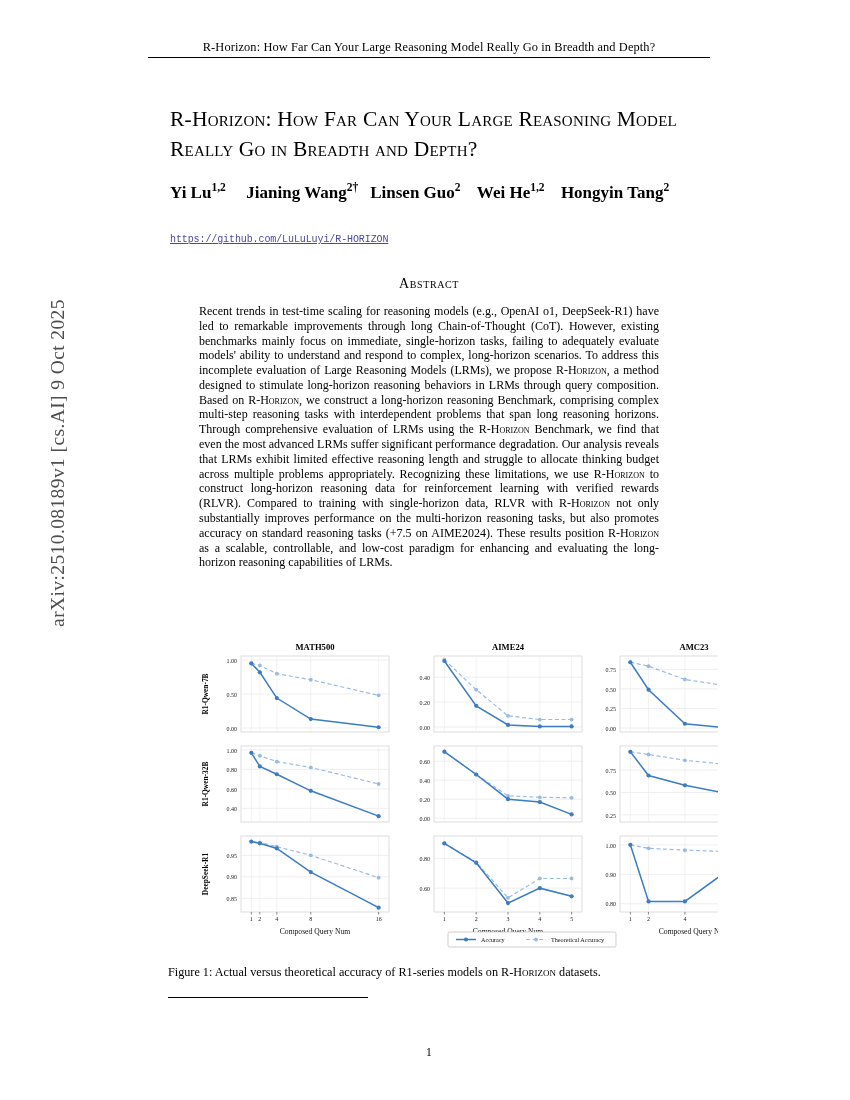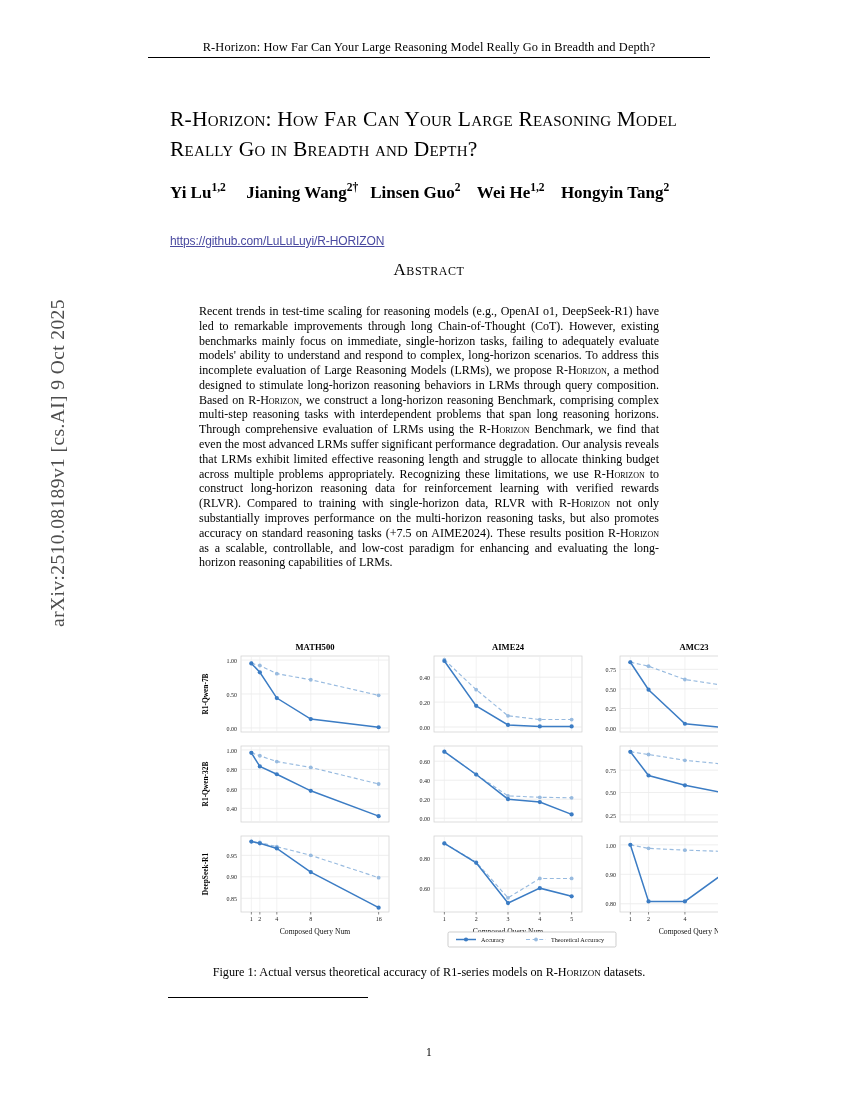--- a/index.html
+++ b/index.html
@@ -63,50 +63,50 @@
   .authors .sp{ display:inline-block; width:12px; }
   .affil{
     position:absolute; left:22px; top:220px; width:540px;
     font-size:12px;
     font-weight:normal;
     line-height:15px;
   }
   .affil .sp{ display:inline-block; width:6px; }
   .url{
     position:absolute; left:22px; top:234px;
-    font-family:Liberation Sans, sans-serif;
-    font-size:12px;
+    font-family:Liberation Mono, monospace;
+    font-size:10px;
     color:#4a4aa0;
     letter-spacing:-0.1px;
   }
   sup{ font-size:0.68em; vertical-align:super; line-height:0; }
 
   .abs-head{
-    position:absolute; left:0; top:260px; width:562px;
+    position:absolute; left:0; top:276px; width:562px;
     text-align:center;
-    font-size:17px;
+    font-size:14px;
     font-variant:small-caps;
     letter-spacing:0.6px;
   }
   .abstract{
     position:absolute; left:51px; top:304px; width:460px;
     font-size:12px;
     line-height:14.78px;
     text-align:justify;
     text-justify:inter-word;
   }
   .sc{ font-variant:small-caps; }
 
   
   .figure{
     position:absolute; left:8px; top:640px; width:562px; height:320px;
   }
   .fig-caption{
     position:absolute; left:20px; top:965px; width:522px;
-    text-align:center;
+    text-align:left;
     font-size:12.2px;
     line-height:15px;
   }
   .fnrule{
     position:absolute; left:20px; top:997px; width:200px;
     border-bottom:1px solid #000;
   }
   .footnote{
     position:absolute; left:20px; top:1002px; width:530px;
     text-align:center;

